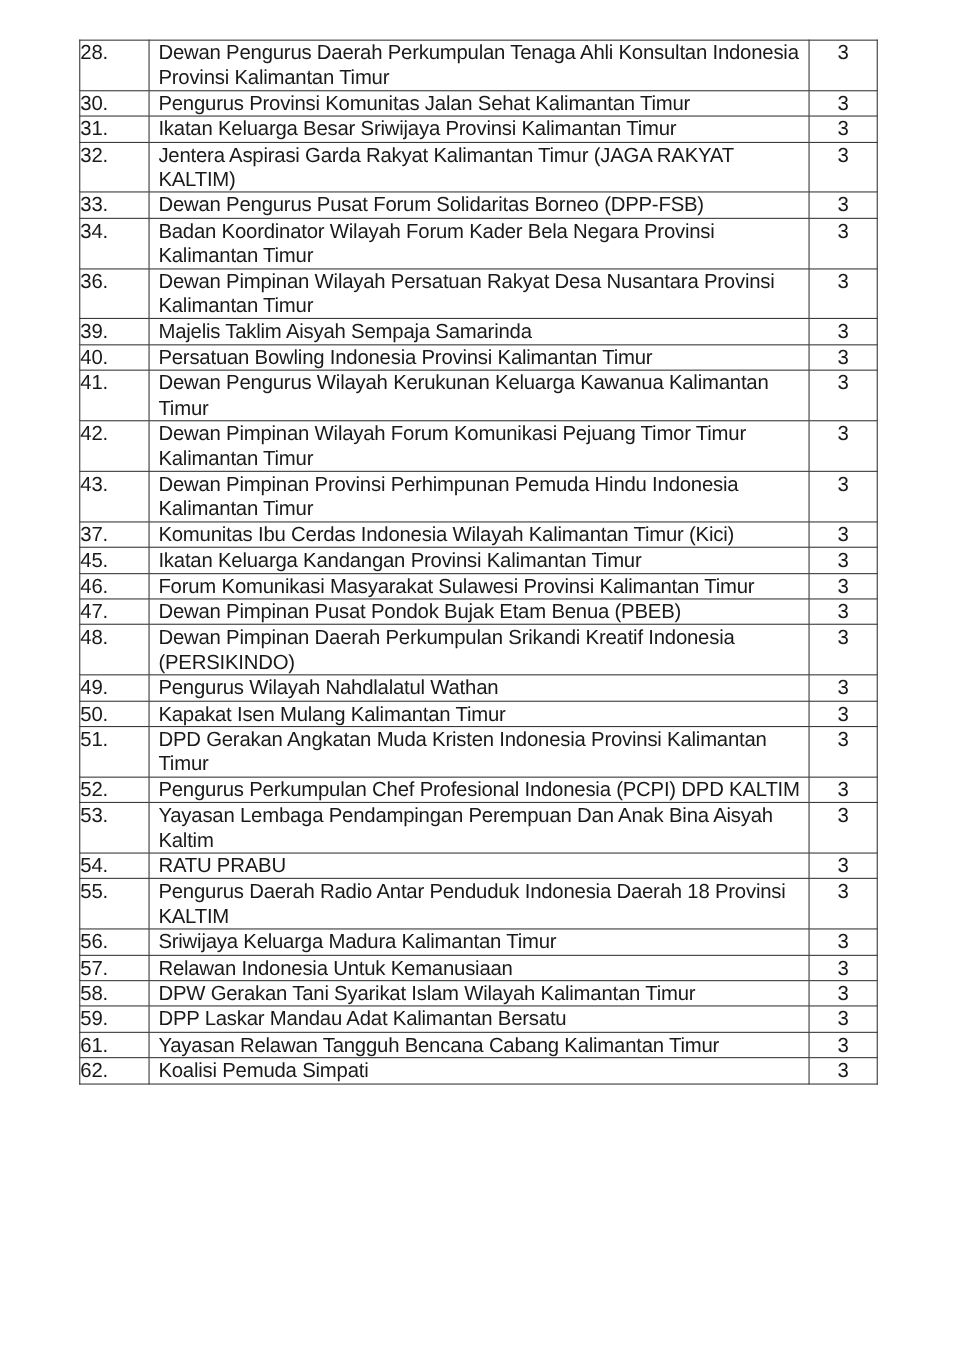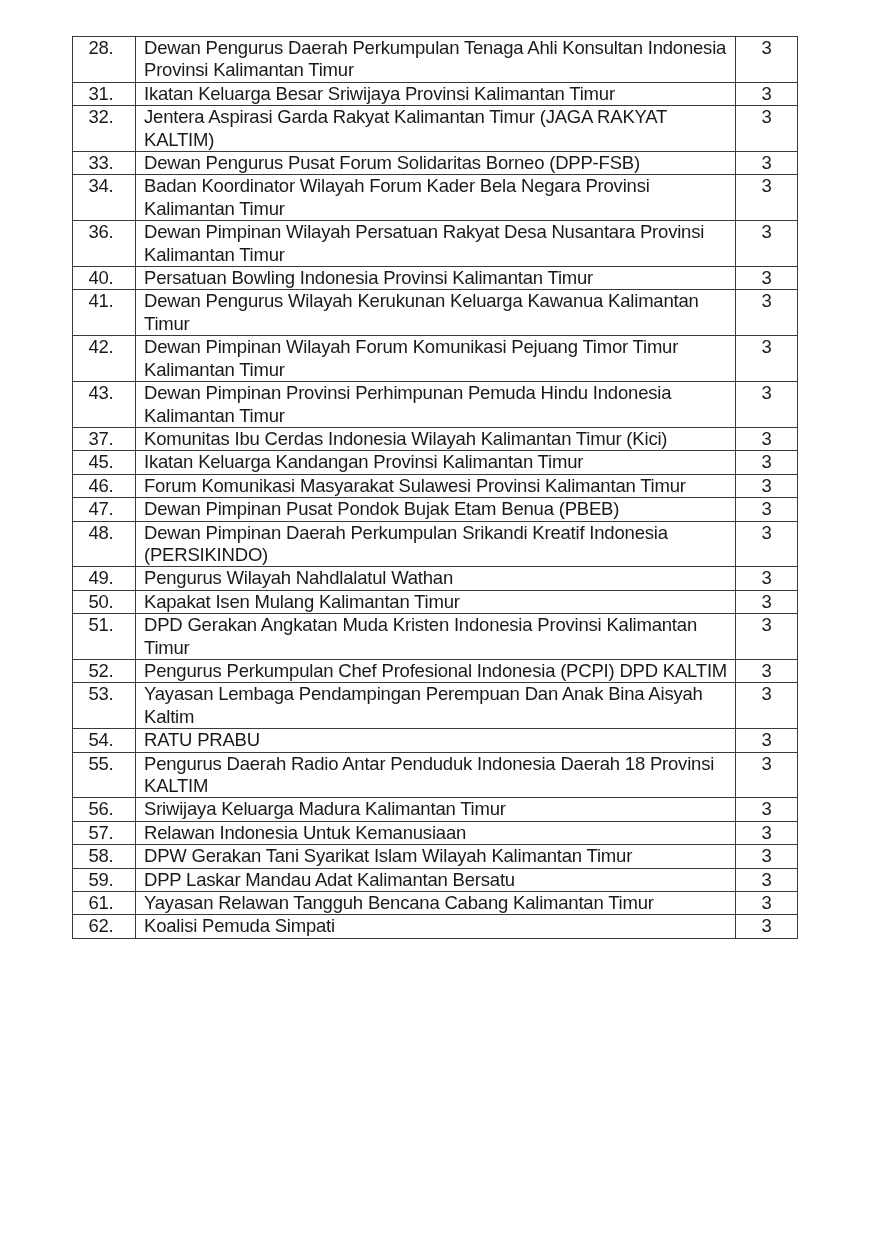--- a/index.html
+++ b/index.html
@@ -5,38 +5,43 @@
   html, body { margin: 0; padding: 0; background: #ffffff; }
   body { width: 870px; height: 1247px; position: relative; overflow: hidden; }
   .page { position: absolute; left: 72px; top: 36px; width: 725px; }
   table { border-collapse: collapse; width: 725px; table-layout: fixed;
           font-family: "Liberation Sans", sans-serif; font-size: 18.5px; color: #1a1a1a;
           letter-spacing: -0.2px; }
   col.c-no { width: 63px; }
   col.c-name { width: 600px; }
   col.c-val { width: 62px; }
   td { border: 1.5px solid #3a3a3a; vertical-align: top; line-height: 22.4px; padding: 0; }
-  td.no { text-align: center; padding-right: 6px; }
+  td.no { text-align: left; padding-right: 6px; }
   td.name { padding-left: 8px; padding-right: 4px; }
   td.val { text-align: center; }
 </style>
 </head>
 <body>
 
 <div class="page">
   <table>
     <colgroup>
         <col class="c-no">
         <col class="c-name">
         <col class="c-val">
       </colgroup>
     <tbody id="tbody">
         <tr>
           <td class="no">28.</td>
           <td class="name">Dewan Pengurus Daerah Perkumpulan Tenaga Ahli Konsultan Indonesia Provinsi Kalimantan Timur</td>
+          <td class="val">3</td>
+        </tr>
+        <tr>
+          <td class="no">30.</td>
+          <td class="name">Pengurus Provinsi Komunitas Jalan Sehat Kalimantan Timur</td>
           <td class="val">3</td>
         </tr>
         <tr>
           <td class="no">31.</td>
           <td class="name">Ikatan Keluarga Besar Sriwijaya Provinsi Kalimantan Timur</td>
           <td class="val">3</td>
         </tr>
         <tr>
           <td class="no">32.</td>
           <td class="name">Jentera Aspirasi Garda Rakyat Kalimantan Timur (JAGA RAKYAT KALTIM)</td>
@@ -48,20 +53,25 @@
           <td class="val">3</td>
         </tr>
         <tr>
           <td class="no">34.</td>
           <td class="name">Badan Koordinator Wilayah Forum Kader Bela Negara Provinsi Kalimantan Timur</td>
           <td class="val">3</td>
         </tr>
         <tr>
           <td class="no">36.</td>
           <td class="name">Dewan Pimpinan Wilayah Persatuan Rakyat Desa Nusantara Provinsi Kalimantan Timur</td>
+          <td class="val">3</td>
+        </tr>
+        <tr>
+          <td class="no">39.</td>
+          <td class="name">Majelis Taklim Aisyah Sempaja Samarinda</td>
           <td class="val">3</td>
         </tr>
         <tr>
           <td class="no">40.</td>
           <td class="name">Persatuan Bowling Indonesia Provinsi Kalimantan Timur</td>
           <td class="val">3</td>
         </tr>
         <tr>
           <td class="no">41.</td>
           <td class="name">Dewan Pengurus Wilayah Kerukunan Keluarga Kawanua Kalimantan Timur</td>

